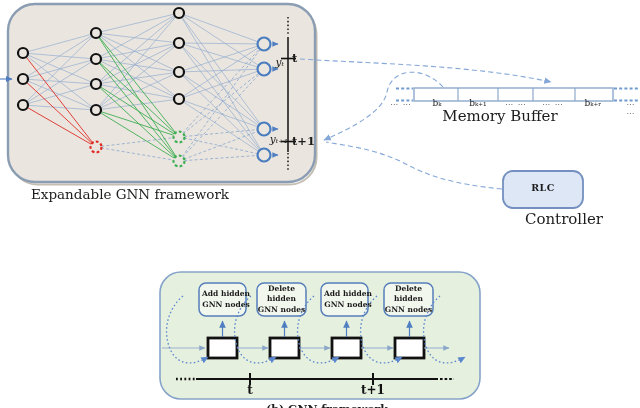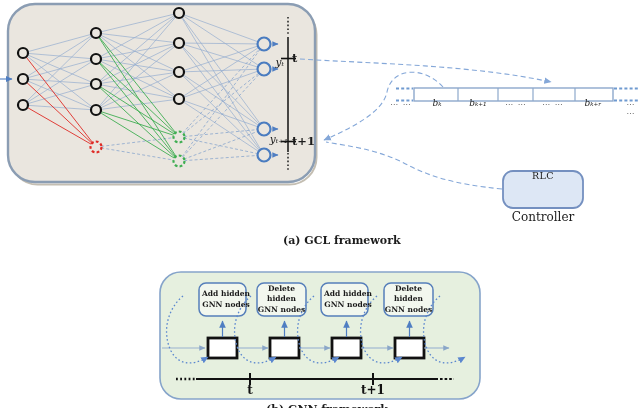--- a/index.html
+++ b/index.html
@@ -5,25 +5,25 @@
   html,body{margin:0;padding:0;background:#ffffff;}
   body{width:640px;height:408px;overflow:hidden;font-family:"DejaVu Serif","Liberation Serif",serif;}
   #fig{position:relative;width:640px;height:408px;}
   #canvas{position:absolute;left:0;top:0;}
   .txt{position:absolute;color:#1c1c1c;white-space:nowrap;}
   .fw-caption{left:30px;top:186px;width:200px;text-align:center;font-size:13.5px;}
   .yt{right:356px;top:48px;font-style:italic;font-size:10.5px;margin-top:8px;}
   .yt1{right:352px;top:133px;font-style:italic;font-size:10.5px;margin-left:35px;}
   .tickt{left:292px;top:51px;font-weight:bold;font-size:11.5px;}
   .tickt1{left:292px;top:134px;font-weight:bold;font-size:11.5px;}
-  .bl{position:absolute;top:98px;transform:translateX(-50%);font-style:italic;font-size:9px;color:#222;}
+  .bl{position:absolute;top:98px;transform:translateX(-50%);font-size:9px;color:#222;}
   .bl.dots{font-style:normal;font-size:8px;letter-spacing:1px;color:#333;}
   .mem-title{left:420px;top:107px;width:160px;text-align:center;font-size:15px;}
-  .rlc{left:503px;top:170px;width:80px;text-align:center;font-size:9.5px;letter-spacing:.5px;}
-  .controller{left:483px;top:210px;width:120px;text-align:center;font-size:12px;}
+  .rlc{left:503px;top:182px;width:80px;text-align:center;font-size:9.5px;letter-spacing:.5px;font-weight:bold;}
+  .controller{left:483px;top:210px;width:120px;text-align:right;font-size:15px;}
   .cap-a{left:283px;top:234px;font-weight:bold;font-size:11px;}
   .cap-b{left:247px;top:403px;width:160px;text-align:center;font-weight:bold;font-size:11px;}
   .abox{position:absolute;display:flex;flex-direction:column;align-items:center;justify-content:center;
         width:54px;height:33px;font-weight:bold;font-size:7.5px;line-height:1.35;text-align:center;color:#1a1a1a;}
   .bt{position:absolute;top:383px;transform:translateX(-50%);font-weight:bold;font-size:12px;color:#111;}
 </style>
 </head>
 <body>
 
 <div id="fig">
@@ -223,37 +223,38 @@
 
     <g stroke="#111">
       <line x1="176" y1="379" x2="196" y2="379" stroke-width="2.4" stroke-dasharray="1.8 2.4"></line>
       <line x1="196" y1="379" x2="438" y2="379" stroke-width="1.8"></line>
       <line x1="440" y1="379" x2="454" y2="379" stroke-width="1.8" stroke-dasharray="2.6 2"></line>
       <line x1="250" y1="373" x2="250" y2="385" stroke-width="2"></line>
       <line x1="373" y1="373" x2="373" y2="385" stroke-width="2"></line>
     </g>
   </svg>
 
+  <div class="txt fw-caption">Expandable GNN framework</div>
 
   <div class="txt yt">yₜ</div>
   <div class="txt yt1">yₜ₊₁</div>
   <div class="txt tickt">t</div>
   <div class="txt tickt1">t+1</div>
 
   <span class="bl dots" style="left:401px">… …</span>
   <span class="bl" style="left:437px">bₖ</span>
   <span class="bl" style="left:478px">bₖ₊₁</span>
   <span class="bl dots" style="left:516px">… …</span>
   <span class="bl dots" style="left:553px">… …</span>
   <span class="bl" style="left:593px">bₖ₊ᵣ</span>
   <span class="bl dots" style="left:631px">… …</span>
 
+  <div class="txt mem-title">Memory Buffer</div>
   <div class="txt rlc">RLC</div>
   <div class="txt controller">Controller</div>
-  <div class="txt cap-a">(a) GCL framework</div>
 
   <div class="abox" style="left:199px;top:283px">
     <span>Add hidden</span>
     <span>GNN nodes</span>
   </div>
   <div class="abox" style="left:257px;top:283px;width:49px">
     <span>Delete hidden</span>
     <span>GNN nodes</span>
   </div>
   <div class="abox" style="left:321px;top:283px">

